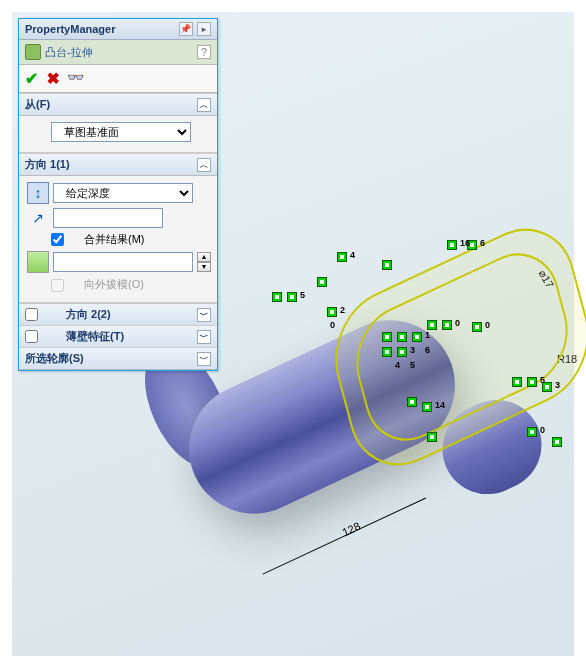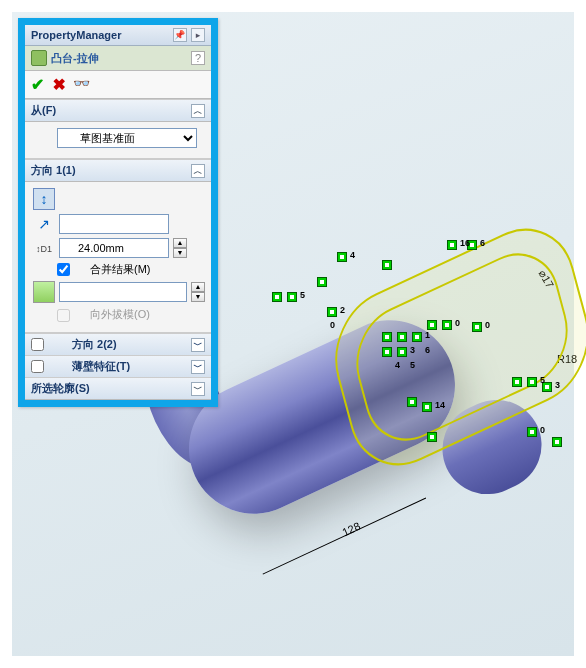--- a/index.html
+++ b/index.html
@@ -31,46 +31,46 @@
 .dim-128 { left: 330px; top: 510px; transform: rotate(-25deg); }
 .dim-phi17 { left: 525px; top: 260px; transform: rotate(60deg); }
 .dim-r18 { left: 545px; top: 340px; }
 
 
 .handle { position: absolute; width: 10px; height: 10px; background: #00d000; border: 1px solid #006000; }
 .handle::after { content: ""; position: absolute; inset: 2px; background: #fff; }
 .relnum { position: absolute; font-size: 9px; font-weight: bold; color: #000; }
 
 
-.panel { position: absolute; left: 18px; top: 18px; width: 200px; background: #f4f4f4; border: 7px solid #0ea5e9; z-index: 10; box-shadow: 1px 1px 3px rgba(0,0,0,0.2); }
+.panel { position: absolute; left: 18px; top: 18px; width: 200px; background: #f4f4f4; border: 1px solid #0ea5e9; z-index: 10; box-shadow: 1px 1px 3px rgba(0,0,0,0.2); }
 .pm-header { background: linear-gradient(#e8eef6, #cfdceb); border-bottom: 1px solid #a0b0c0; padding: 3px 6px; display: flex; align-items: center; gap: 4px; }
 .pm-header .title { flex: 1; font-weight: bold; color: #1a3a6a; }
 .pm-header .hbtn { width: 14px; height: 14px; border: 1px solid #a0b0c0; background: #f0f4fa; display: flex; align-items: center; justify-content: center; font-size: 9px; color: #556; }
 
 .feature-row { background: #dbe6d2; padding: 4px 6px; display: flex; align-items: center; gap: 4px; border-bottom: 1px solid #bbb; }
 .feature-row .icon { width: 16px; height: 16px; background: #8fc060; border: 1px solid #5a8a3a; border-radius: 2px; }
-.feature-row .label { font-weight: bold; color: #2a5aa0; }
+.feature-row .label { font-weight: normal; color: #2a5aa0; }
 .feature-row .help { margin-left: auto; width: 14px; height: 14px; border: 1px solid #aaa; background: #fff; text-align: center; line-height: 12px; color: #888; }
 
 .action-row { padding: 4px 6px; display: flex; gap: 8px; border-bottom: 1px solid #bbb; background: #f8f8f8; }
 .action-row .ok { color: #0a0; font-size: 16px; font-weight: bold; }
 .action-row .cancel { color: #c00; font-size: 16px; font-weight: bold; }
 .action-row .glasses { color: #0080a0; font-size: 14px; }
 
 .section-hdr { background: linear-gradient(#eef3f9, #d6e2ef); border-top: 1px solid #ccc; border-bottom: 1px solid #bbb; padding: 3px 6px; display: flex; align-items: center; color: #1a3a6a; font-weight: bold; }
 .section-hdr .chev { margin-left: auto; width: 14px; height: 14px; border: 1px solid #9ab; background: #fff; text-align: center; line-height: 12px; font-size: 9px; color: #456; }
 
 .section-body { padding: 6px 6px 6px 8px; background: #f4f4f4; border-bottom: 1px solid #ccc; }
 .row { display: flex; align-items: center; gap: 4px; margin-bottom: 4px; }
 .row-indent { padding-left: 24px; }
 
 .icon-btn { width: 22px; height: 22px; border: 1px solid #999; background: linear-gradient(#fdfdfd, #e6e6e6); display: flex; align-items: center; justify-content: center; }
 .icon-btn.sel { background: #d0e0f0; border-color: #6a8ac0; }
 
-select, input[type=text] { border: 1px solid #7a9ac0; background: #fff; padding: 2px 18px; height: 20px; }
+select, input[type=text] { border: 1px solid #7a9ac0; background: #fff; padding: 2px 8px; height: 20px; }
 select { width: 120px; }
 .big-combo { width: 140px; }
 .val-input { width: 110px; background: #a8c8f0; color: #fff; }
 .val-input.white { background: #fff; color: #000; }
 
 .spinner { width: 14px; display: flex; flex-direction: column; }
 .spinner .sp { height: 10px; border: 1px solid #999; background: linear-gradient(#fdfdfd,#e0e0e0); font-size: 7px; text-align: center; line-height: 8px; }
 
 .chk { display: flex; align-items: center; gap: 20px; }
 .chk input { width: 13px; height: 13px; }
@@ -189,36 +189,29 @@
 
   <div class="section-hdr">
     <span>方向 1(1)</span>
     <div class="chev">︿</div>
   </div>
   <div class="section-body">
     <div class="row">
       <div class="icon-btn sel">
         <span class="sw-arrow">↕</span>
       </div>
+      <select class="big-combo">
+        <option>给定深度</option>
+      </select>
     </div>
     <div class="row">
       <div style="width:22px;text-align:center">
         <span class="sw-arrow">↗</span>
       </div>
       <input type="text" class="val-input" value="" style="">
-    </div>
-    <div class="row">
-      <div style="width:22px;text-align:center">
-        <span class="sw-dim">↕D1</span>
-      </div>
-      <input type="text" class="val-input white" value="24.00mm" style="">
-      <div class="spinner">
-        <div class="sp">▲</div>
-        <div class="sp">▼</div>
-      </div>
     </div>
     <div class="row row-indent">
       <label class="chk">
         <input type="checkbox" checked="" style="">
         <span>合并结果(M)</span>
       </label>
     </div>
     <div class="row">
       <div class="face-sel"></div>
       <div class="empty-sel"></div>

